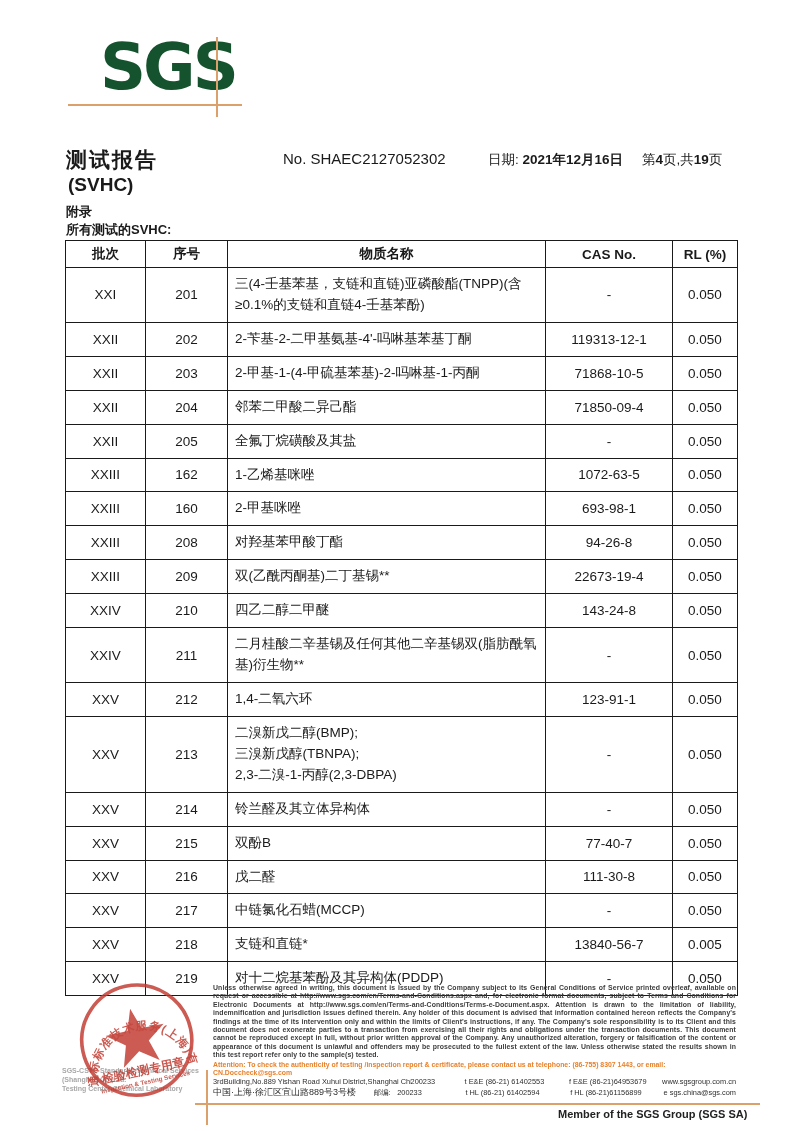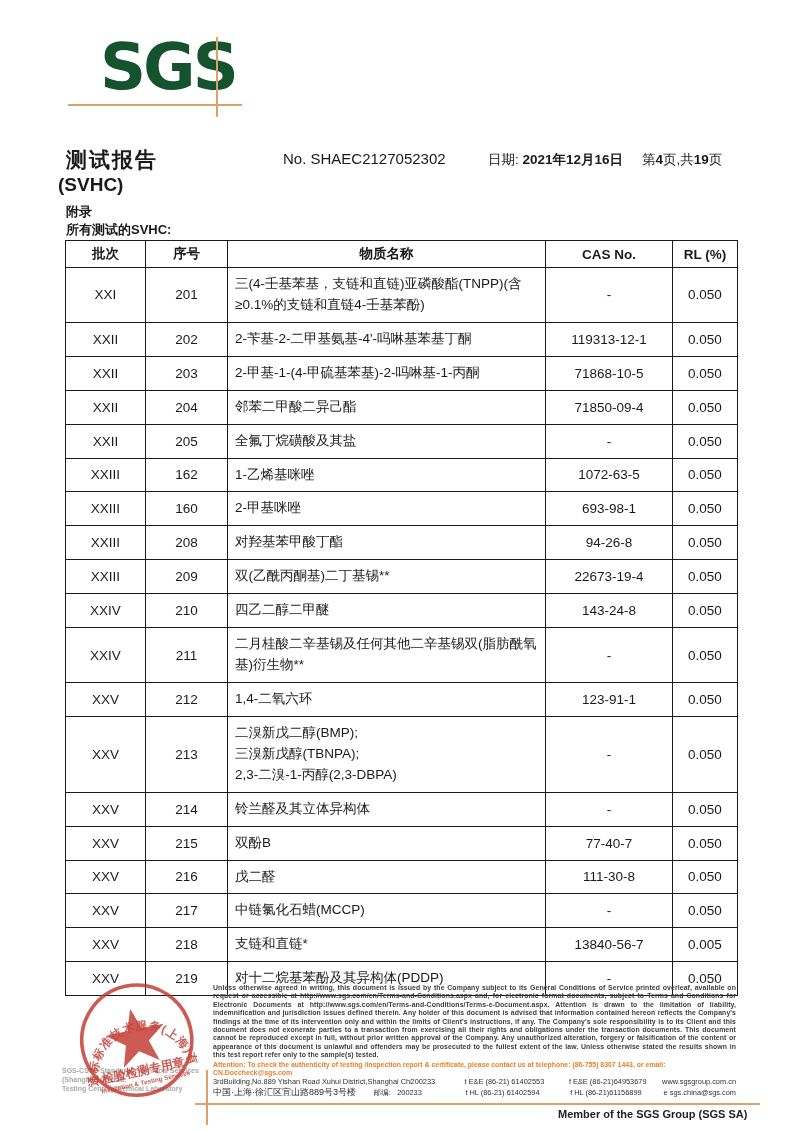--- a/index.html
+++ b/index.html
@@ -12,21 +12,21 @@
   
   .sgs-logo {
     position:absolute; left:100px; top:30px;
     font-family:"DejaVu Sans", sans-serif;
     font-size:64px; font-weight:bold; letter-spacing:-3px; color:#14532d;
   }
   .logo-hline { position:absolute; left:68px; top:104px; width:174px; height:2px; background:#dca06a; }
   .logo-vline { position:absolute; left:216px; top:37px; width:2px; height:80px; background:#dca06a; }
   
   .title-1 { position:absolute; left:66px; top:146px; font-size:21px; font-weight:bold; letter-spacing:2px; }
-  .title-2 { position:absolute; left:58px; top:174px; font-size:19px; font-weight:bold; }
+  .title-2 { position:absolute; left:68px; top:174px; font-size:19px; font-weight:bold; }
   .report-no { position:absolute; left:283px; top:150px; font-size:15px; }
   .date-line { position:absolute; left:488px; top:151px; font-size:13.5px; }
   .date-line b { font-weight:bold; }
   .page-line { position:absolute; left:642px; top:151px; font-size:13.5px; }
   .page-line .num { font-weight:bold; }
   .annex { position:absolute; left:66px; top:203px; font-size:13px; font-weight:bold; }
   .list-label { position:absolute; left:66px; top:221px; font-size:13px; font-weight:bold;text-align:center; }
   
   table.svhc {
     position:absolute; left:65px; top:240px; width:672px;

